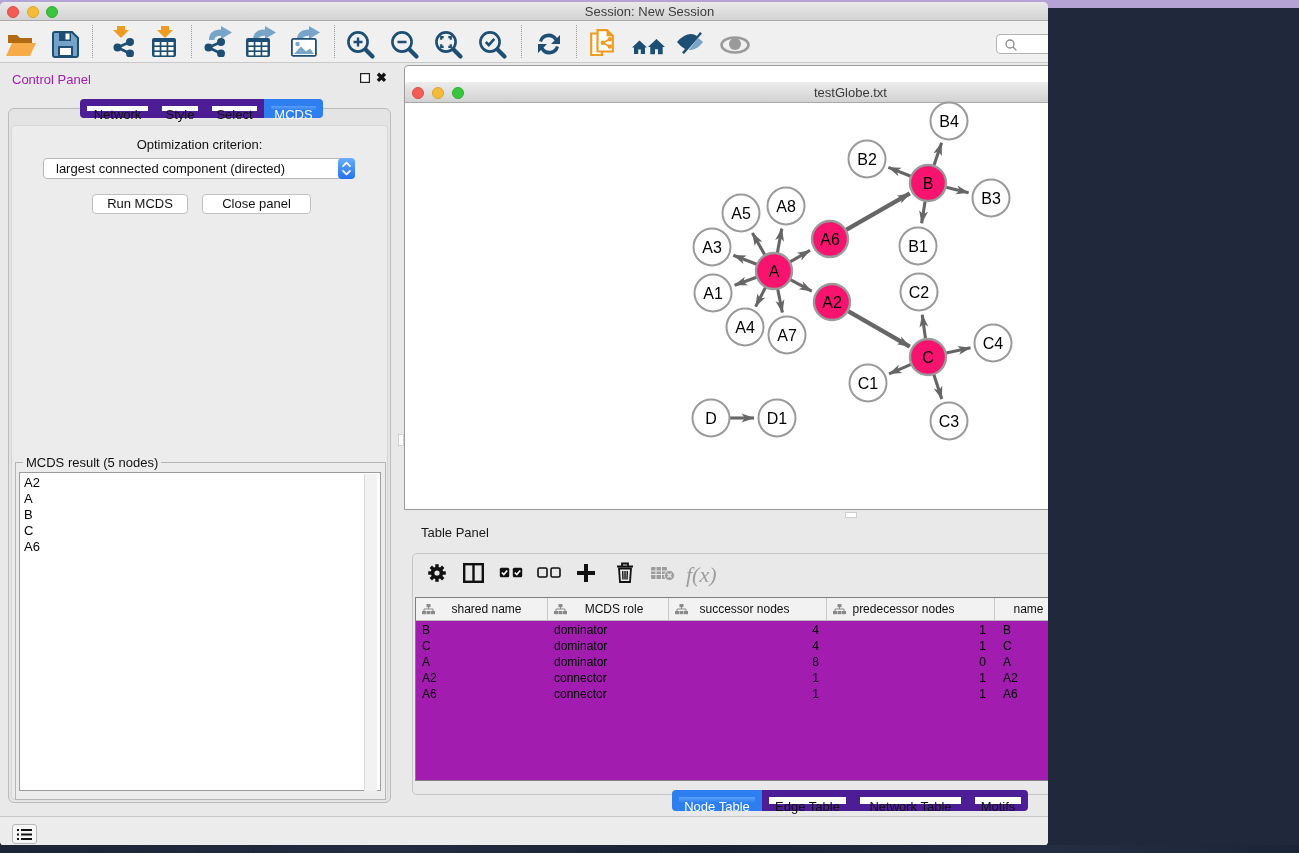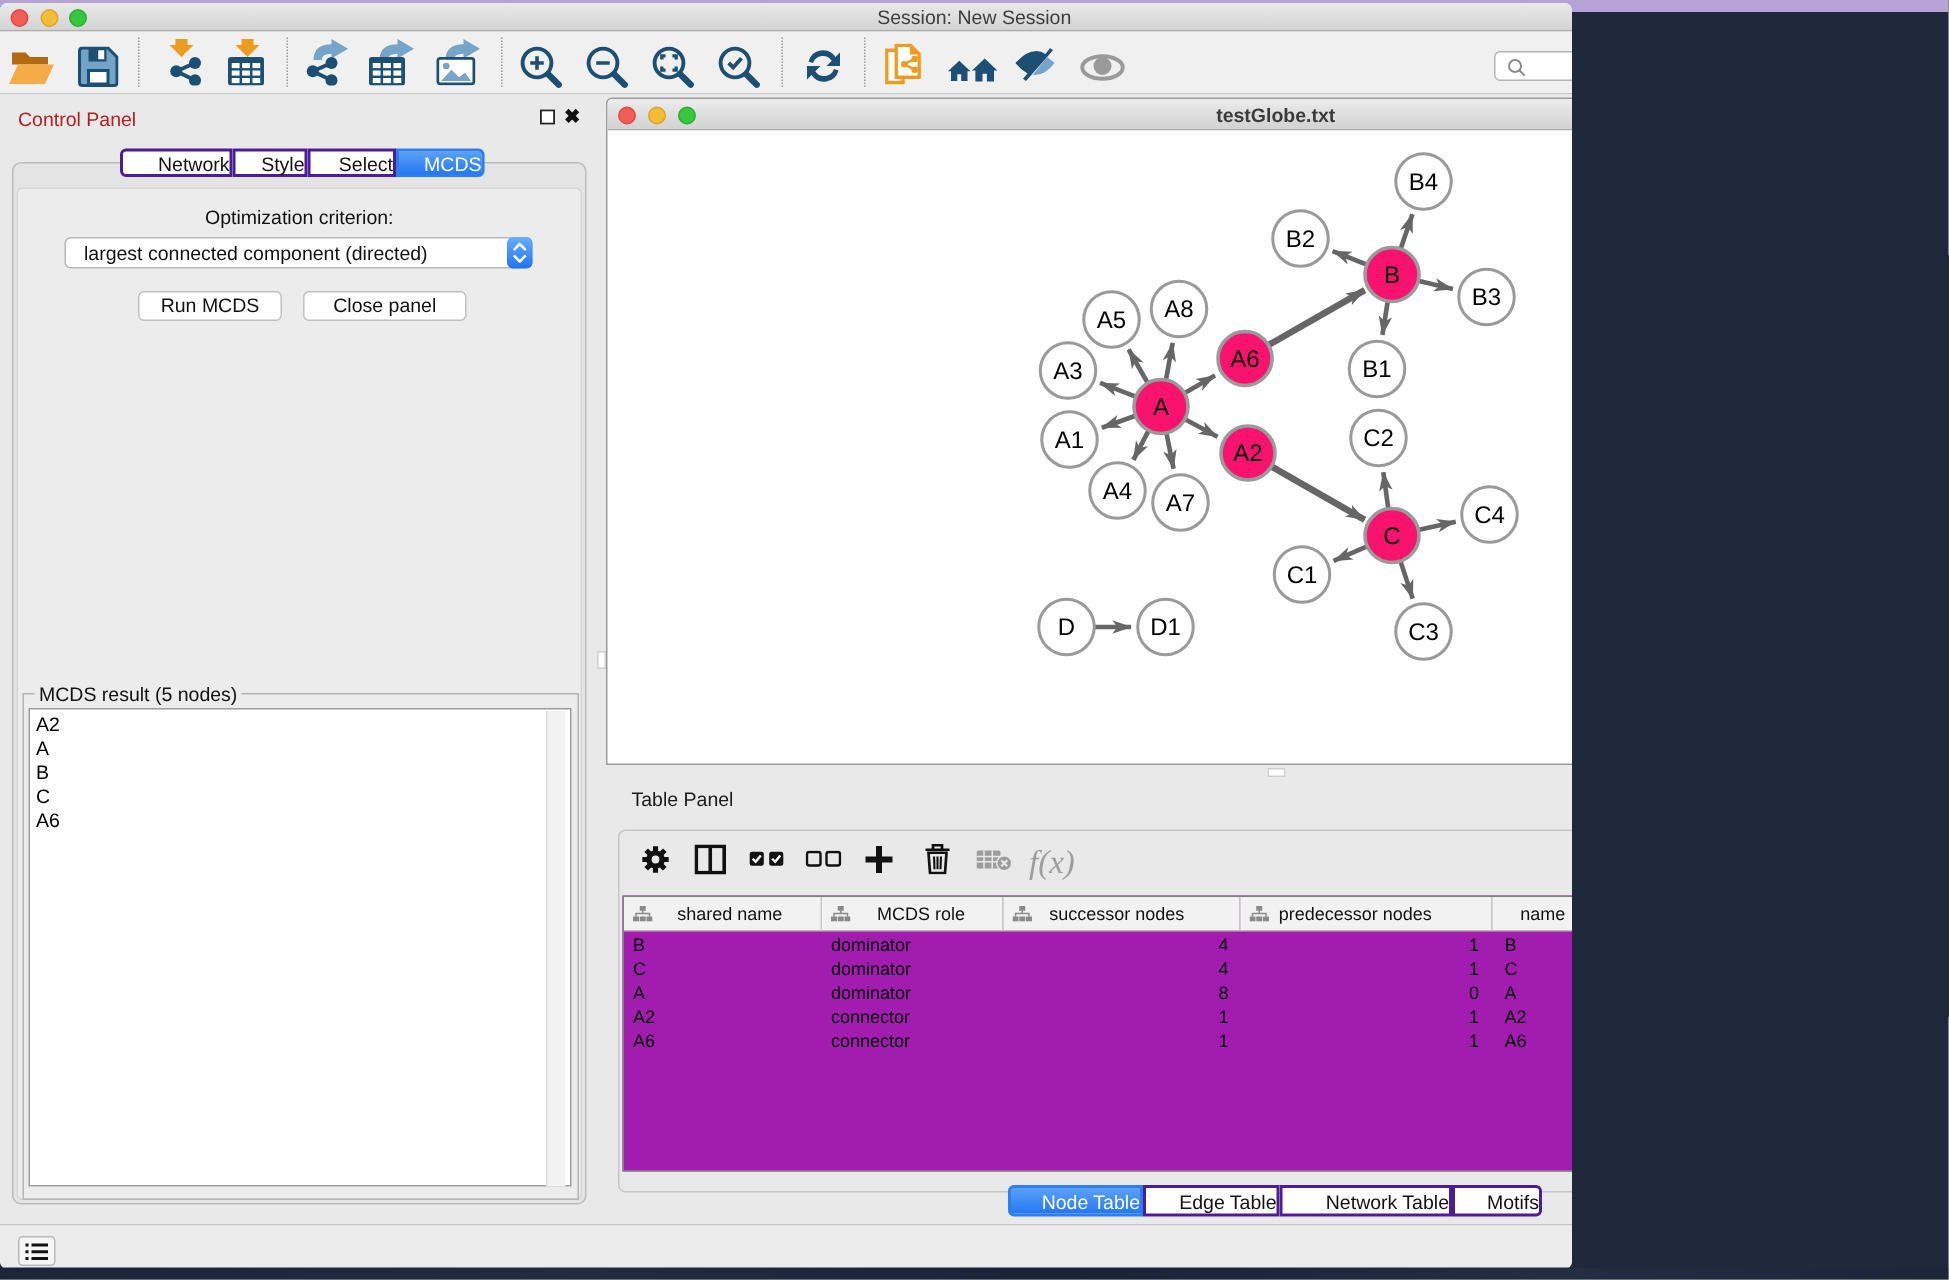--- a/index.html
+++ b/index.html
@@ -25,24 +25,24 @@
 #toolbar { left:0; top:19px; width:1299px; height:42px; background:#f0f0f0;
   border-bottom:1px solid #c9c9c9; }
 .tbsep { position:absolute; top:4px; height:33px; width:0; border-left:1px dotted #9a9a9a; }
 .ticon { position:absolute; top:0; }
 
 #search { left:996px; top:13px; width:294px; height:20px; background:#fff;
   border:1px solid #b4b4b4; border-radius:4px; }
 
 #mainarea { left:0; top:61px; width:1299px; height:753px; background:#e9e9e9; }
 
-#cp-title { left:12px; top:9px; font-size:13px; color:#b91c1c; }
+#cp-title { left:12px; top:9px; font-size:13px; color:#a21caf; }
 .paneico { position:absolute; font-size:12px; color:#111; }
-.tab { position:absolute; top:0; height:19px; background:#fff; border:2px solid #4c1d95;
-  font-size:13px; color:#111; text-align:right; line-height:18px; }
+.tab { position:absolute; top:0; height:19px; background:#fff; border:7px solid #4c1d95;
+  font-size:13px; color:#111; text-align:center; line-height:18px; }
 .tab.sel { background:linear-gradient(#5ba1f8,#2478f4); color:#fff; border-color:#2e7ef0; }
 #cp-box { left:8px; top:45px; width:383px; height:695px; border:1px solid #bcbcbc;
   border-radius:6px; background:#e4e4e4; }
 #cp-inner { left:11px; top:62px; width:377px; height:675px; background:#ececec;
   border:1px solid #d6d6d6; border-radius:4px; }
 #opt-label { left:0; top:74px; width:399px; text-align:center; font-size:13px; color:#111; }
 #cp-select { left:43px; top:95px; width:312px; height:21px; background:#fff;
   border:1px solid #b7b7b7; border-radius:4px; font-size:13px; color:#111;
   line-height:19px; padding-left:12px; }
 #cp-stepper { left:338px; top:95px; width:17px; height:21px; border-radius:4px;
@@ -53,23 +53,23 @@
 #grp { left:15px; top:399px; width:371px; height:338px; border:1px solid #b5b5b5; }
 #grp-label { left:23px; top:392px; background:#ececec; padding:0 3px; font-size:13px; color:#111; }
 #grp-list { left:19px; top:409px; width:362px; height:319px; background:#fff;
   border:1px solid #9c9c9c; font-size:13px; color:#000; }
 #grp-list .it { position:absolute; left:4px; }
 #grp-sb { left:344px; top:1px; width:13px; height:317px; background:#f2f2f2;
   border-left:1px solid #dcdcdc; position:absolute; }
 
 #netwin { left:404px; top:2px; width:893px; height:445px; background:#fff;
   border:1px solid #9b9b9b; border-radius:4px 4px 0 0; }
-#nettitle { left:0; top:0; width:891px; height:21px;
+#nettitle { left:0; top:16px; width:891px; height:21px;
   background:linear-gradient(#ececec,#d2d2d2); border-bottom:1px solid #a8a8a8;
-  border-radius:4px 4px 0 0;font-weight:bold; }
+  border-radius:4px 4px 0 0; }
 #nettitle .title { width:100%; text-align:center; font-size:13px; color:#3a3a3a; line-height:21px; }
 
 #knob-v { left:398px; top:371px; width:6px; height:12px; background:#fdfdfd; border:1px solid #cfcfcf; }
 #knob-h { left:845px; top:449px; width:12px; height:6px; background:#fdfdfd; border:1px solid #cfcfcf; }
 
 #tp-title { left:421px; top:462px; font-size:13px; color:#1a1a1a; }
 #tp-box { left:412px; top:490px; width:878px; height:242px; border:1px solid #c6c6c6;
   border-radius:5px; background:#e9e9e9; }
 #tp-table { left:415px; top:534px; width:873px; height:184px; background:#a21caf;
   border:1px solid #808080; }

